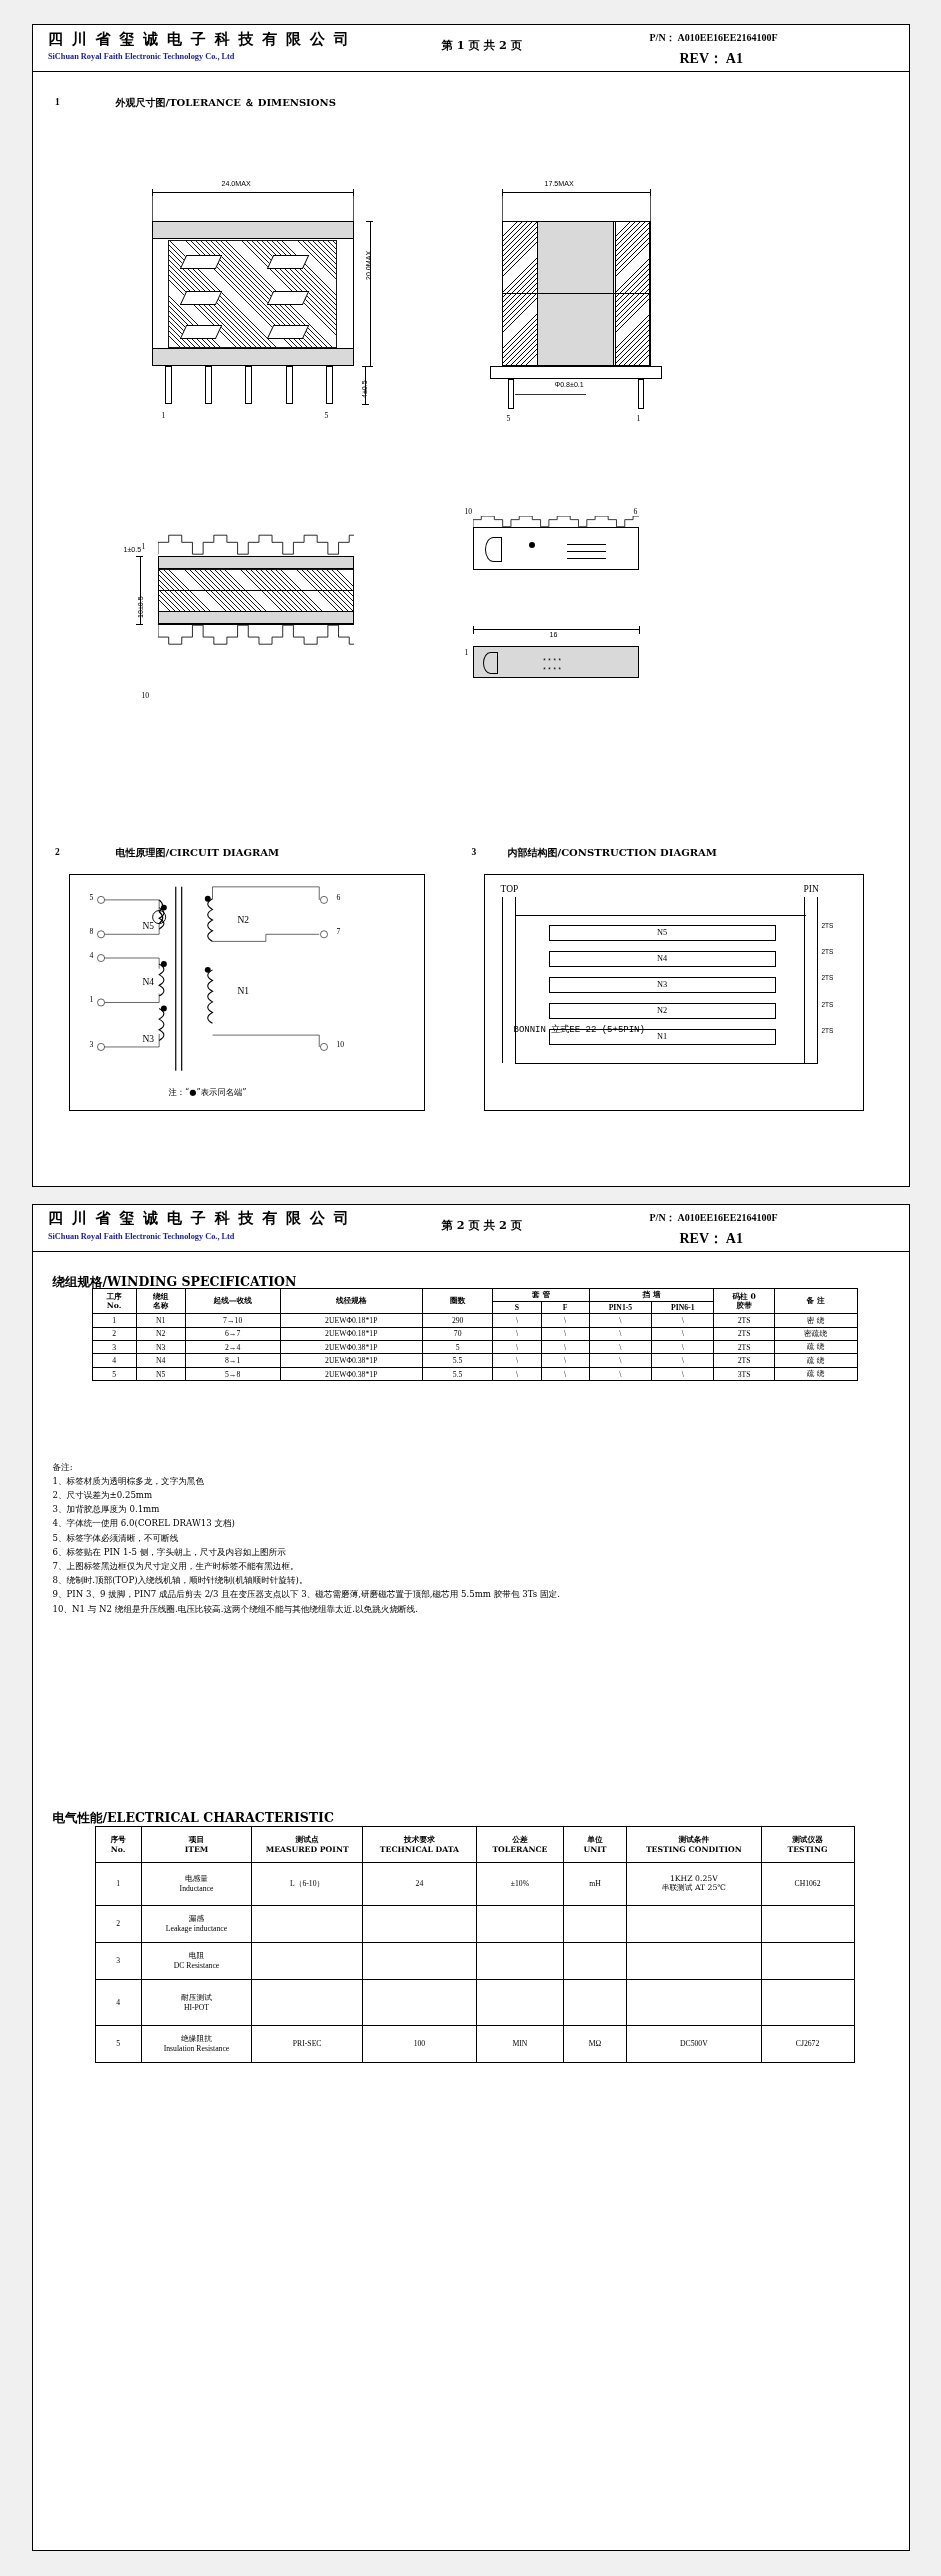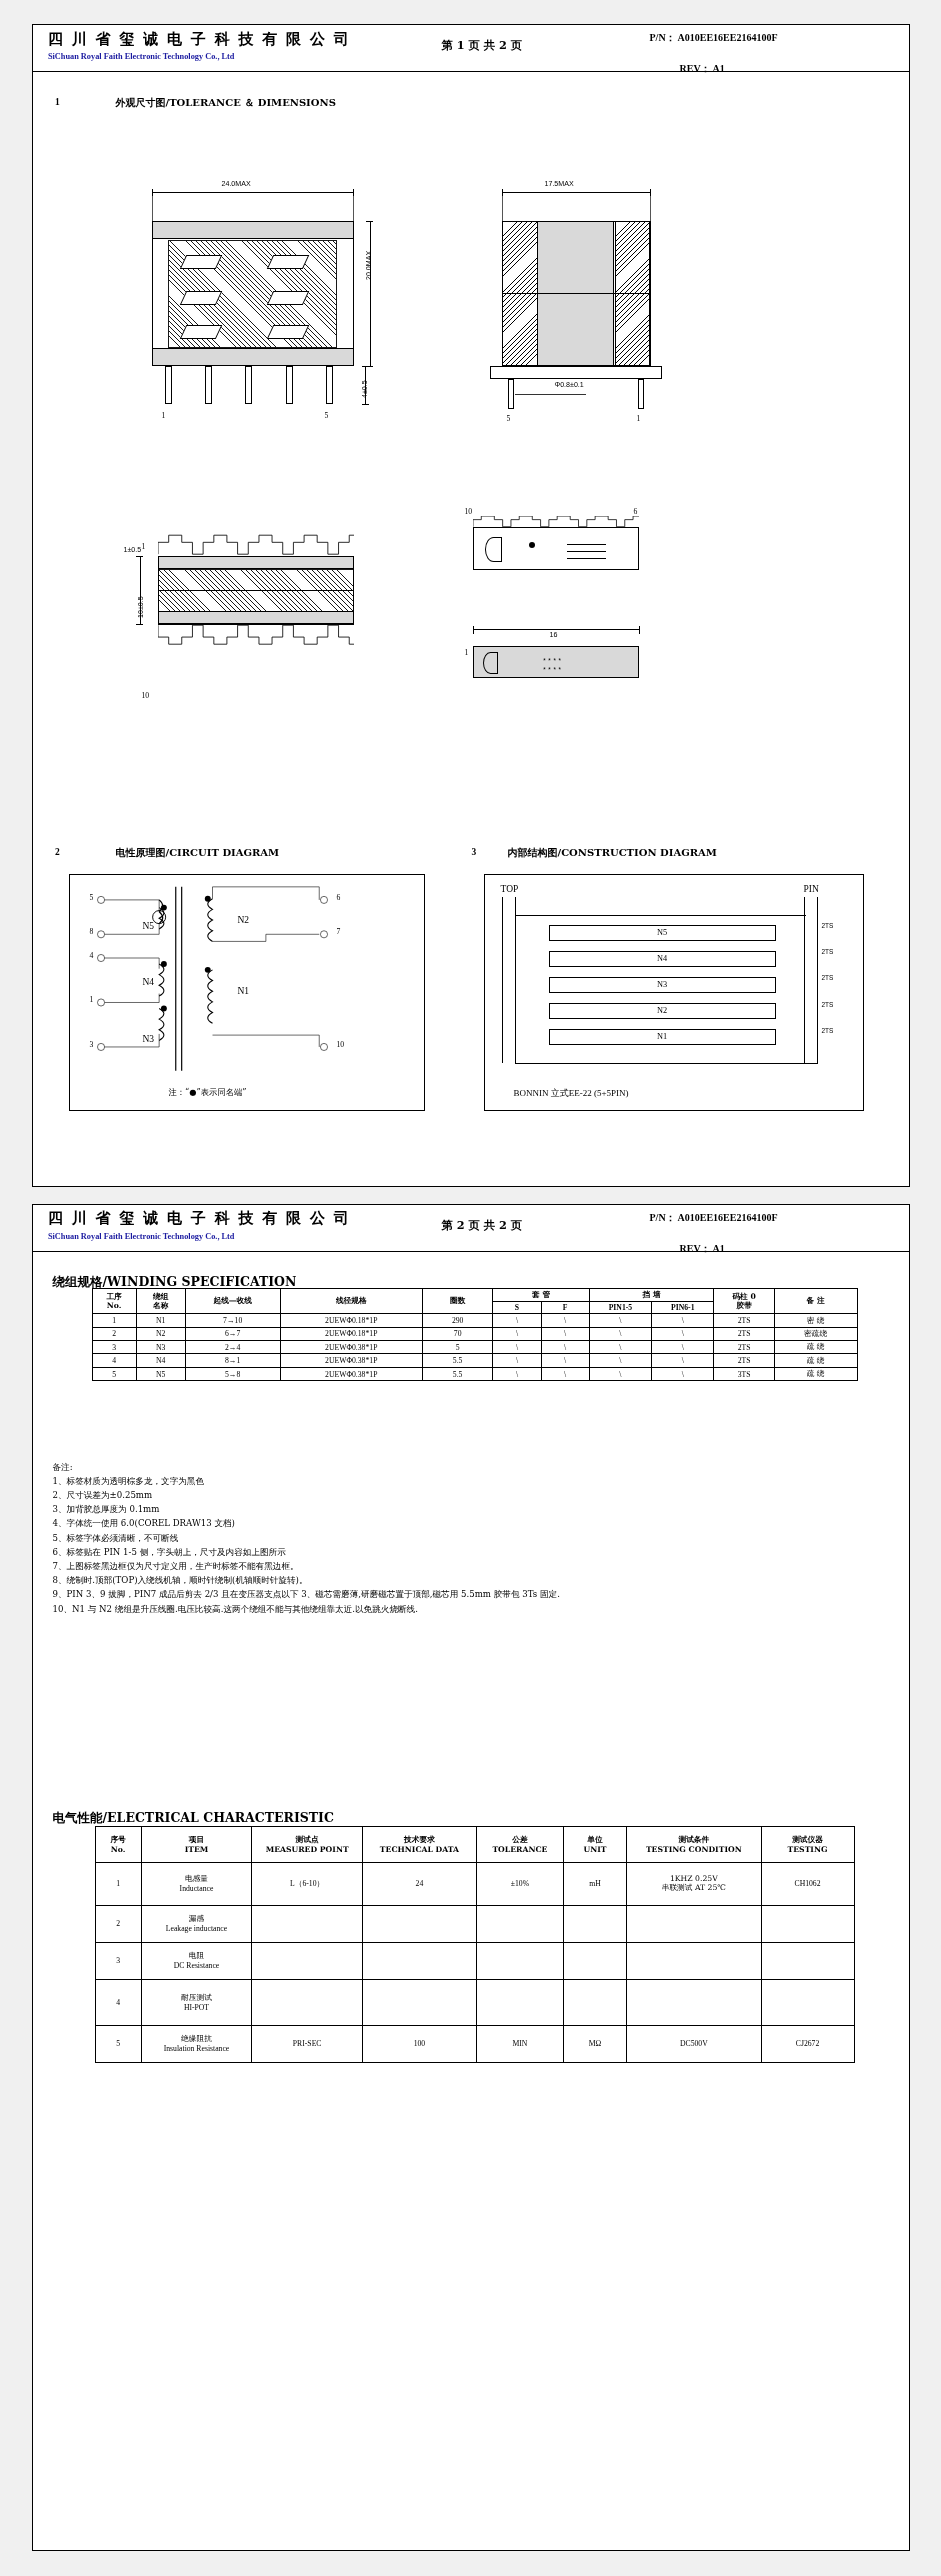--- a/index.html
+++ b/index.html
@@ -41,22 +41,22 @@
     position:absolute;left:409px;top:13px;
     font-size:11.3px;font-weight:bold;
     font-family:"DejaVu Serif", serif;
   }
   .hdr .pn{
     position:absolute;left:617px;top:6px;
     font-size:10px;font-weight:bold;
     font-family:"Liberation Serif", serif;
   }
   .hdr .rev{
-    position:absolute;left:647px;top:37px;
-    font-size:10px;font-weight:bold;
+    position:absolute;left:647px;top:25px;
+    font-size:14px;font-weight:bold;
     font-family:"Liberation Serif", serif;
   }
 
   .sec-title{
     font-size:10px;font-weight:bold;
     font-family:"DejaVu Serif", serif;
   }
   .sec-num{
     font-size:9.5px;font-weight:bold;
     font-family:"Liberation Serif", serif;
@@ -331,21 +331,21 @@
     <div class="abs" style="left:516px;top:952px;width:225px;height:14.2px;border:0.6px solid #000;text-align:center;font-size:8.3px;line-height:13px;font-family:'Liberation Serif',serif;">N3</div>
     <div class="abs" style="left:516px;top:978px;width:225px;height:14.2px;border:0.6px solid #000;text-align:center;font-size:8.3px;line-height:13px;font-family:'Liberation Serif',serif;">N2</div>
     <div class="abs" style="left:516px;top:1004px;width:225px;height:14.2px;border:0.6px solid #000;text-align:center;font-size:8.3px;line-height:13px;font-family:'Liberation Serif',serif;">N1</div>
 
     <div class="abs small" style="left:789px;top:897px;font-family:'Liberation Sans',sans-serif;">2TS</div>
     <div class="abs small" style="left:789px;top:923px;font-family:'Liberation Sans',sans-serif;">2TS</div>
     <div class="abs small" style="left:789px;top:949px;font-family:'Liberation Sans',sans-serif;">2TS</div>
     <div class="abs small" style="left:789px;top:976px;font-family:'Liberation Sans',sans-serif;">2TS</div>
     <div class="abs small" style="left:789px;top:1002px;font-family:'Liberation Sans',sans-serif;">2TS</div>
 
-    <div class="abs" style="left:481px;top:1062px;font-size:9px;font-family:Liberation Serif, serif;">BONNIN    立式EE-22 (5+5PIN)</div>
+    <div class="abs" style="left:481px;top:998px;font-size:9px;font-family:Liberation Mono, monospace;">BONNIN    立式EE-22 (5+5PIN)</div>
   </div>
 
   <div class="sheet" id="sheet2">
 
     <div class="hdr">
       <div class="cn">四 川 省 玺 诚 电 子 科 技 有 限 公 司</div>
       <div class="en">SiChuan Royal Faith Electronic Technology Co., Ltd</div>
       <div class="pagelabel">第 2 页 共 2 页</div>
       <div class="pn">P/N： A010EE16EE2164100F</div>
       <div class="rev">REV： A1</div>

